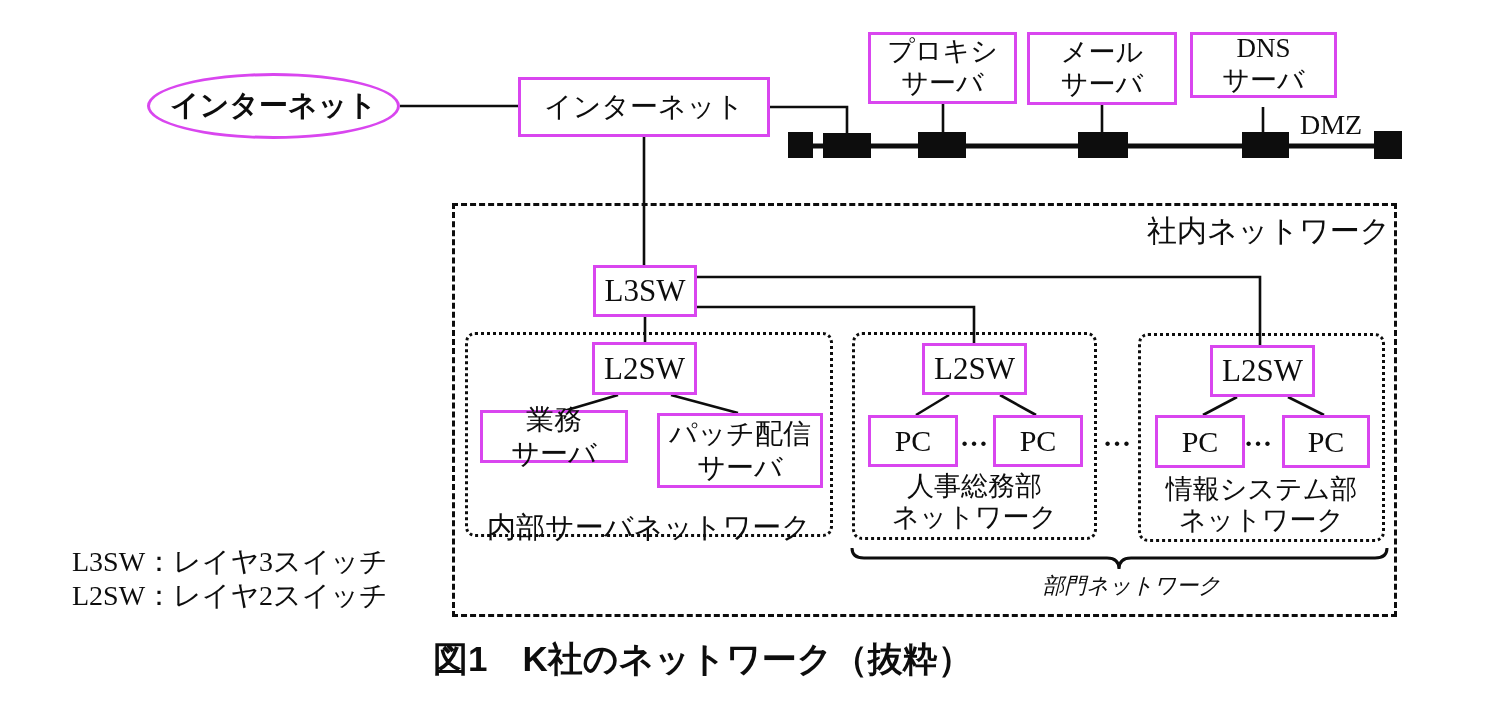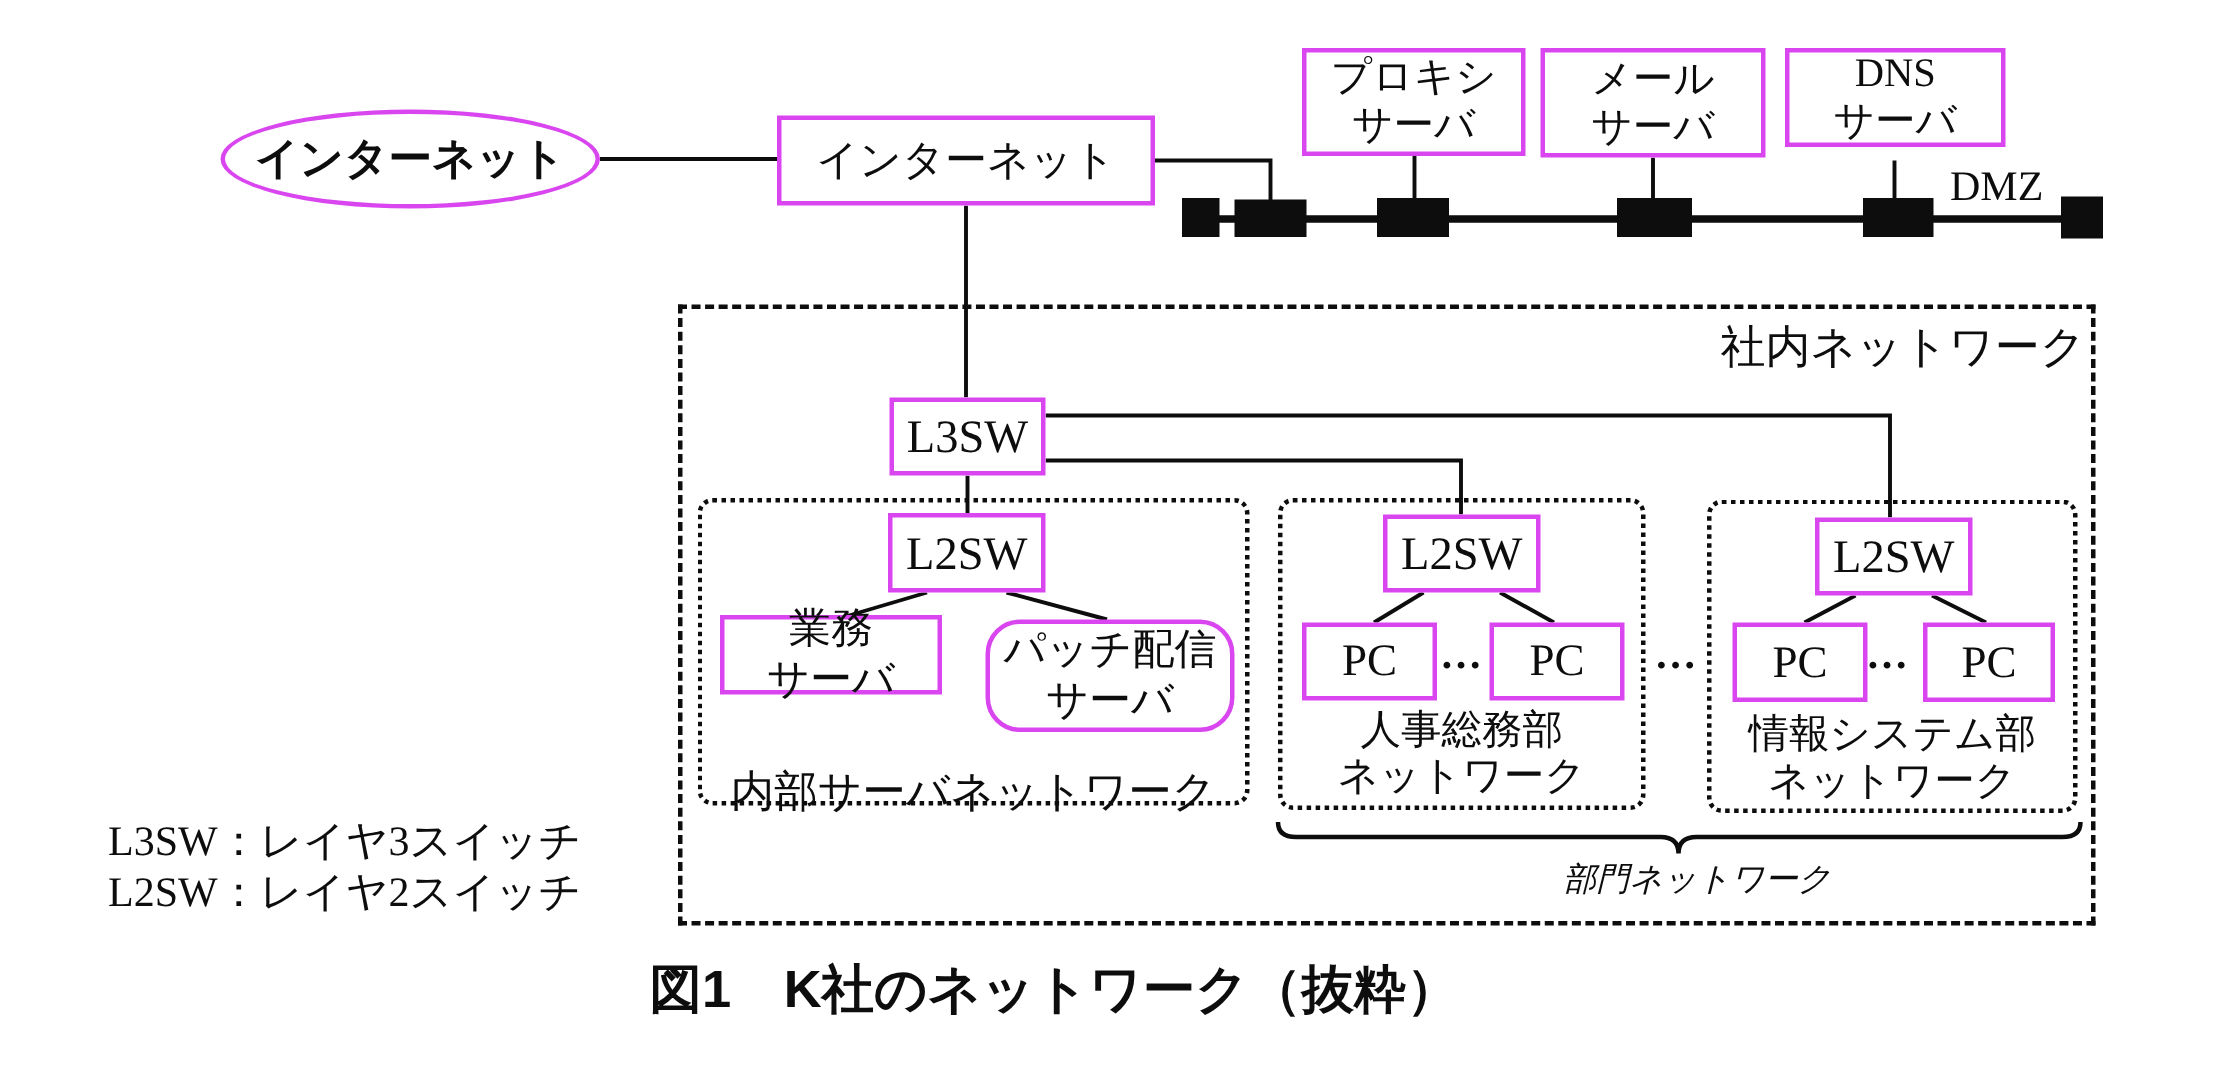--- a/index.html
+++ b/index.html
@@ -104,21 +104,21 @@
 
   <div class="box" style="left:1210px;top:345px;width:105px;height:52px;font-size:31px;">
     <span>L2SW</span>
   </div>
 
   <div class="box two-line" style="left:480px;top:410px;width:148px;height:53px;font-size:28px;">
     <span>業務</span>
     <span>サーバ</span>
   </div>
 
-  <div class="box two-line" style="left:657px;top:413px;width:166px;height:75px;font-size:28px;border-radius:23px;">
+  <div class="box two-line" style="left:657px;top:413px;width:166px;height:75px;font-size:28px;">
     <span>パッチ配信</span>
     <span>サーバ</span>
   </div>
 
   <div class="box" style="left:868px;top:415px;width:90px;height:52px;font-size:30px;">
     <span>PC</span>
   </div>
   <div class="box" style="left:993px;top:415px;width:90px;height:52px;font-size:30px;">
     <span>PC</span>
   </div>

